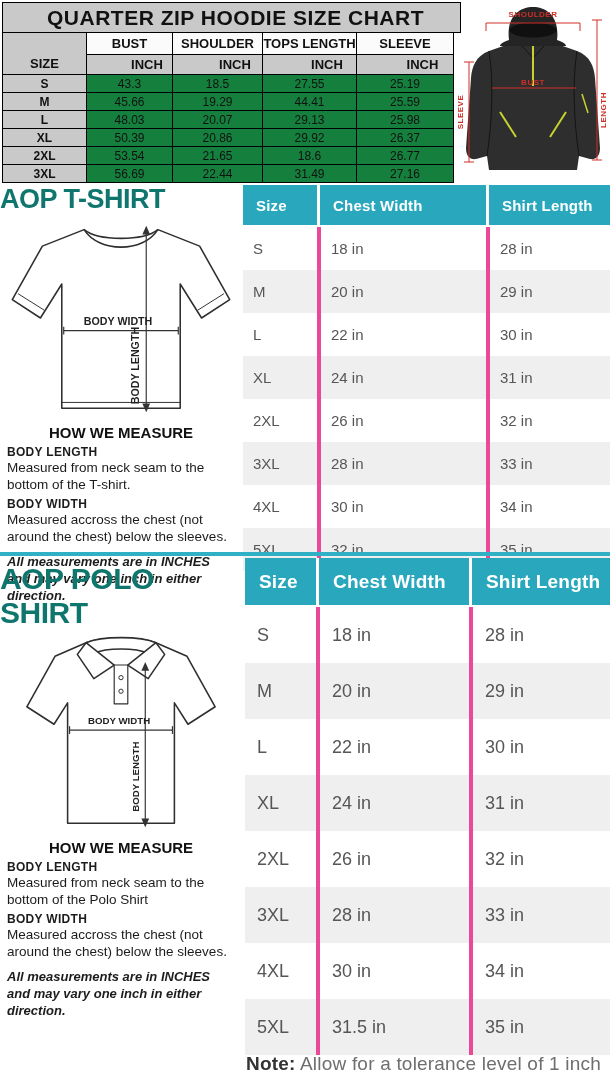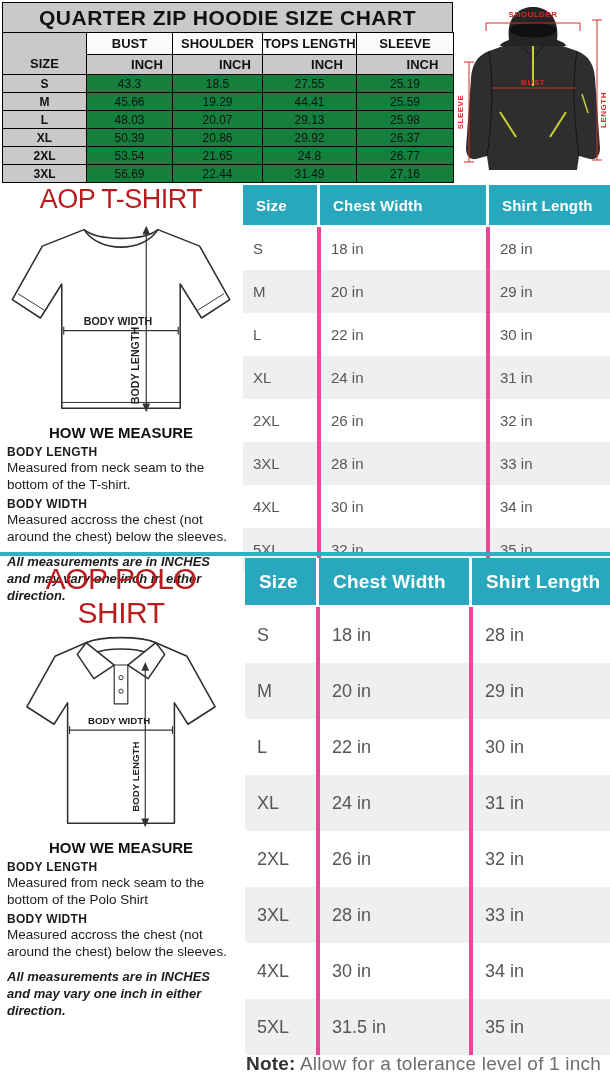--- a/index.html
+++ b/index.html
@@ -7,42 +7,42 @@
     position:relative; width:610px; height:1091px; background:#ffffff;
     font-family:"Liberation Sans", sans-serif; overflow:hidden;
   }
   svg text { font-family:"Liberation Sans", sans-serif; }
 
   
   .hood-title {
     position:absolute; left:2px; top:2px; width:449px; height:29px;
     background:#c9c9c9; border:1px solid #000;
     font-size:21px; font-weight:bold; color:#111; letter-spacing:0.5px;
-    text-align:center; line-height:29px;
+    text-align:center; line-height:29px;padding-left:8px;
   }
   .hood-table {
     position:absolute; left:2px; top:32px; width:451px;
     border-collapse:collapse; table-layout:fixed;
   }
   .hood-table th, .hood-table td {
     border:1px solid #000; text-align:center; padding:0; color:#111;
   }
   .hood-table thead tr:first-child th { height:21px; font-size:13px; }
   .hood-table thead tr:last-child  th { height:19px; font-size:13px;padding-left:35px; }
   .hood-table .g { background:#c9c9c9; }
   .hood-table .w { background:#fbfbfb; }
   .hood-table .size-th { vertical-align:bottom; padding-bottom:3px; font-size:13px; }
   .hood-table tbody td { height:17px; font-size:12px; background:#15803d; }
   .hood-table tbody td.szc { background:#c9c9c9; font-weight:bold; }
 
   .hood-fig { position:absolute; left:456px; top:0; width:154px; height:183px; }
 
   
   .left-col { position:absolute; left:0; width:242px; }
-  .sec-title { text-align:center; font-weight:normal; color:#b91c1c; letter-spacing:-0.5px; }
+  .sec-title { font-weight:bold; color:#0f766e; letter-spacing:-0.5px; }
   .diagram { display:block; margin:3px auto 0 auto; }
   .how-heading { text-align:center; font-weight:bold; font-size:15px; color:#111; margin:7px 0 3px 0; }
   .measure { padding:0 2px 0 7px; color:#1c1c1c; }
   .m-label { font-weight:bold; font-size:12px; letter-spacing:0.3px; margin-top:4px; }
   .m-text { font-size:13.5px; line-height:1.26; width:228px; }
   .m-note { font-weight:bold; font-style:italic; font-size:13px; line-height:1.3; margin-top:9px; width:225px; }
 
   .shirt-table { position:absolute; border-collapse:separate; border-spacing:0; table-layout:fixed; }
   .shirt-table th {
     background:#29a7bc; color:#ffffff; font-weight:bold; text-align:left;
@@ -127,21 +127,21 @@
           <td>50.39</td>
           <td>20.86</td>
           <td>29.92</td>
           <td>26.37</td>
         </tr>
 
         <tr>
           <td class="szc">2XL</td>
           <td>53.54</td>
           <td>21.65</td>
-          <td>24.8</td>
+          <td>18.6</td>
           <td>26.77</td>
         </tr>
 
         <tr>
           <td class="szc">3XL</td>
           <td>56.69</td>
           <td>22.44</td>
           <td>31.49</td>
           <td>27.16</td>
         </tr>

